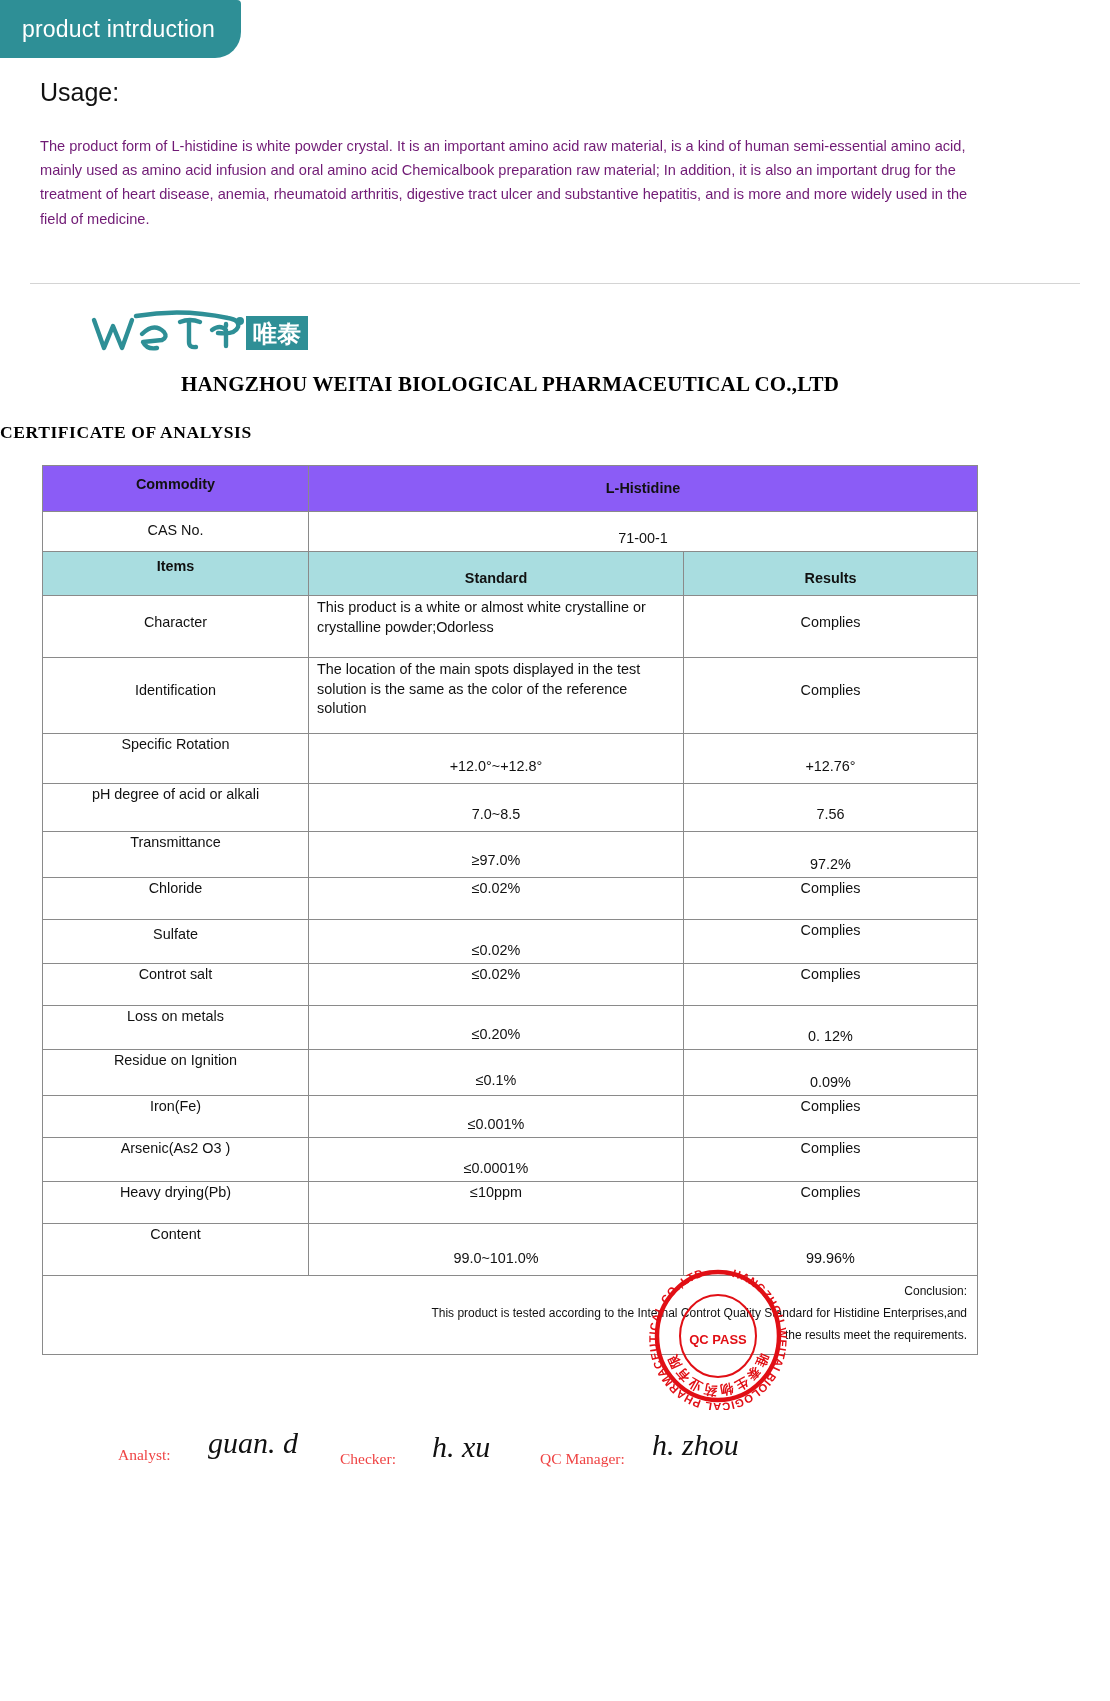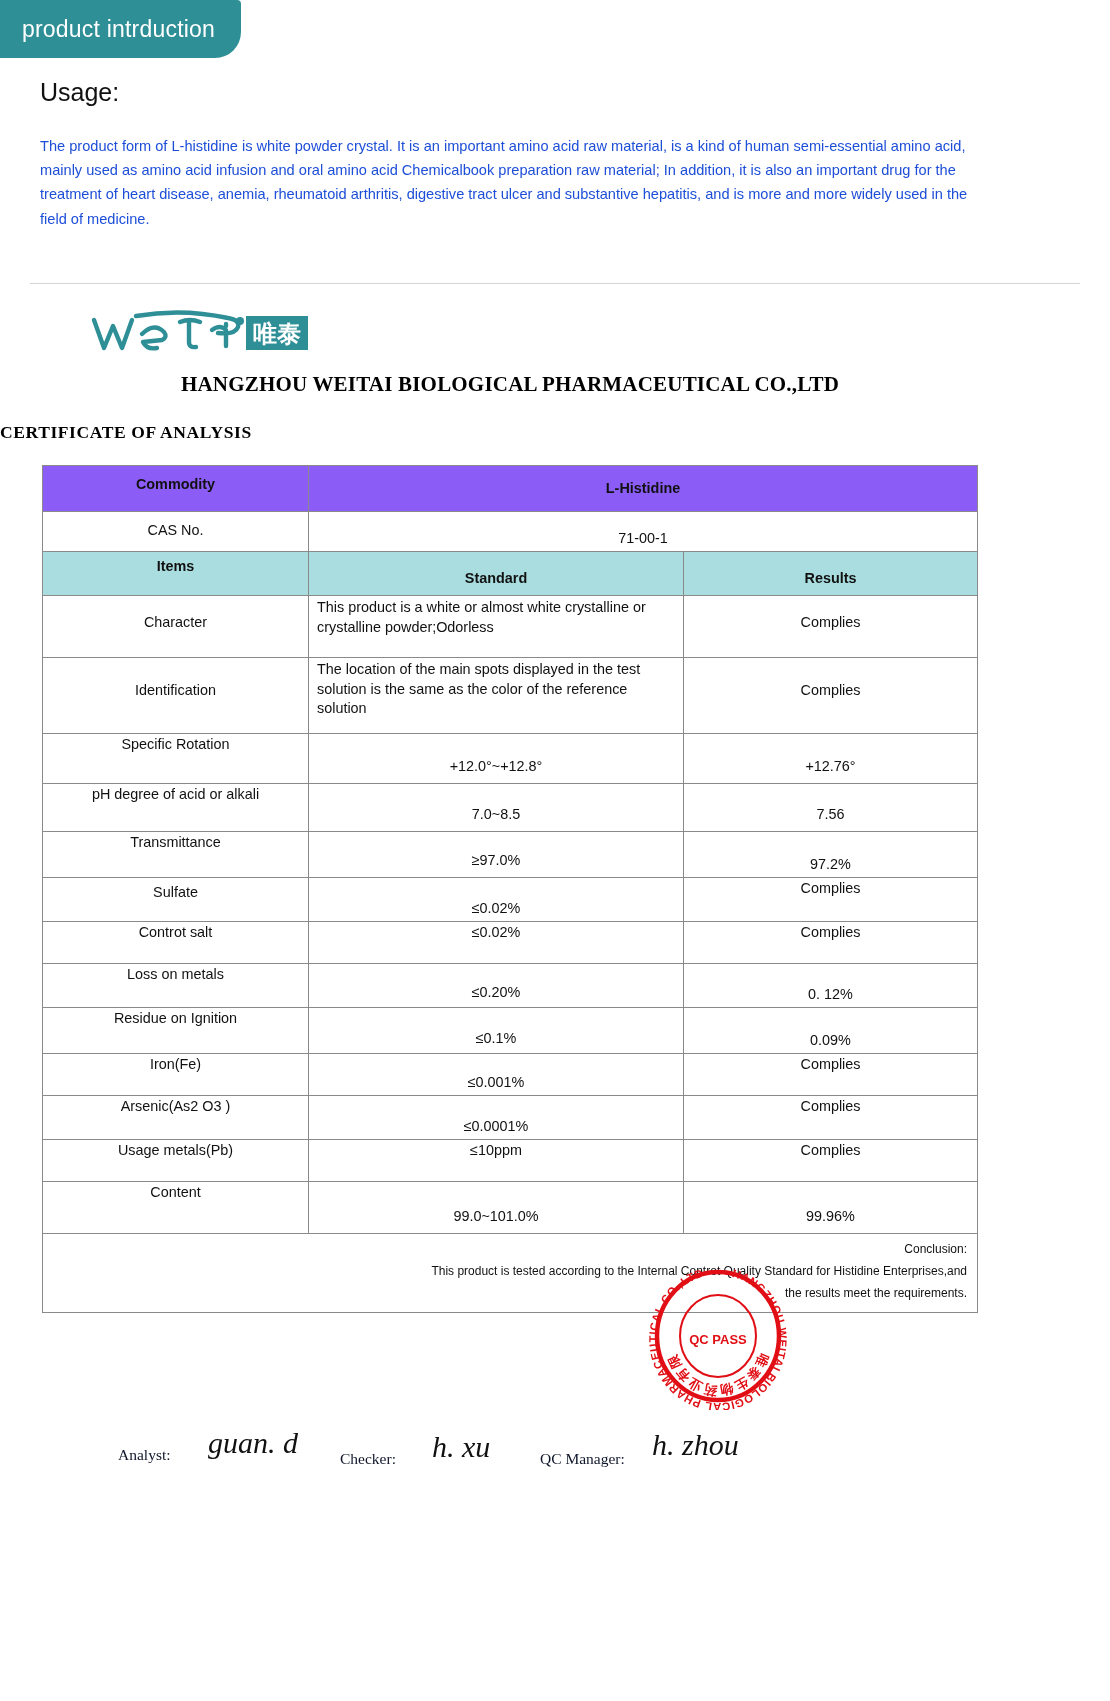--- a/index.html
+++ b/index.html
@@ -41,21 +41,21 @@
     font-size: 25px;
     color: #111;
     font-weight: 400;
   }
   .usage-body {
     position: absolute;
     left: 40px; top: 134px;
     width: 944px;
     font-size: 14.6px;
     line-height: 24.2px;
-    color: #1d4ed8;
+    color: #701a75;
     text-align: left;
   }
 
   .hr {
     position: absolute;
     left: 30px; top: 283px;
     width: 1050px;
     height: 1px;
     background: #d4d4d4;
   }
@@ -158,21 +158,21 @@
   .sig-row {
     position: absolute;
     left: 0; top: 1418px;
     width: 1110px;
     height: 70px;
   }
   .sig-label {
     position: absolute;
     font-family: "Liberation Serif", serif;
     font-size: 15.5px;
-    color: #0f172a;
+    color: #ef4444;
   }
   .sig-mark {
     position: absolute;
     font-family: "Liberation Serif", serif;
     font-style: italic;
     font-size: 30px;
     color: #111;
   }
 </style>
 </head>
@@ -297,20 +297,31 @@
             <div class="cell ctr pt2">Transmittance</div>
           </td>
         <td>
             <div class="cell ctr" style="padding-top:20px">≥97.0%</div>
           </td>
         <td>
             <div class="cell ctr" style="padding-top:24px">97.2%</div>
           </td>
       </tr>
 
+      <tr style="height:42px">
+        <td>
+            <div class="cell ctr pt2">Chloride</div>
+          </td>
+        <td>
+            <div class="cell ctr pt2">≤0.02%</div>
+          </td>
+        <td>
+            <div class="cell ctr pt2">Complies</div>
+          </td>
+      </tr>
 
       <tr style="height:44px">
         <td>
             <div class="cell ctr pt6">Sulfate</div>
           </td>
         <td>
             <div class="cell ctr" style="padding-top:22px">≤0.02%</div>
           </td>
         <td>
             <div class="cell ctr pt2">Complies</div>
@@ -373,21 +384,21 @@
         <td>
             <div class="cell ctr" style="padding-top:22px">≤0.0001%</div>
           </td>
         <td>
             <div class="cell ctr pt2">Complies</div>
           </td>
       </tr>
 
       <tr style="height:42px">
         <td>
-            <div class="cell ctr pt2">Usage metals(Pb)</div>
+            <div class="cell ctr pt2">Heavy drying(Pb)</div>
           </td>
         <td>
             <div class="cell ctr pt2">≤10ppm</div>
           </td>
         <td>
             <div class="cell ctr pt2">Complies</div>
           </td>
       </tr>
 
       <tr style="height:52px">

